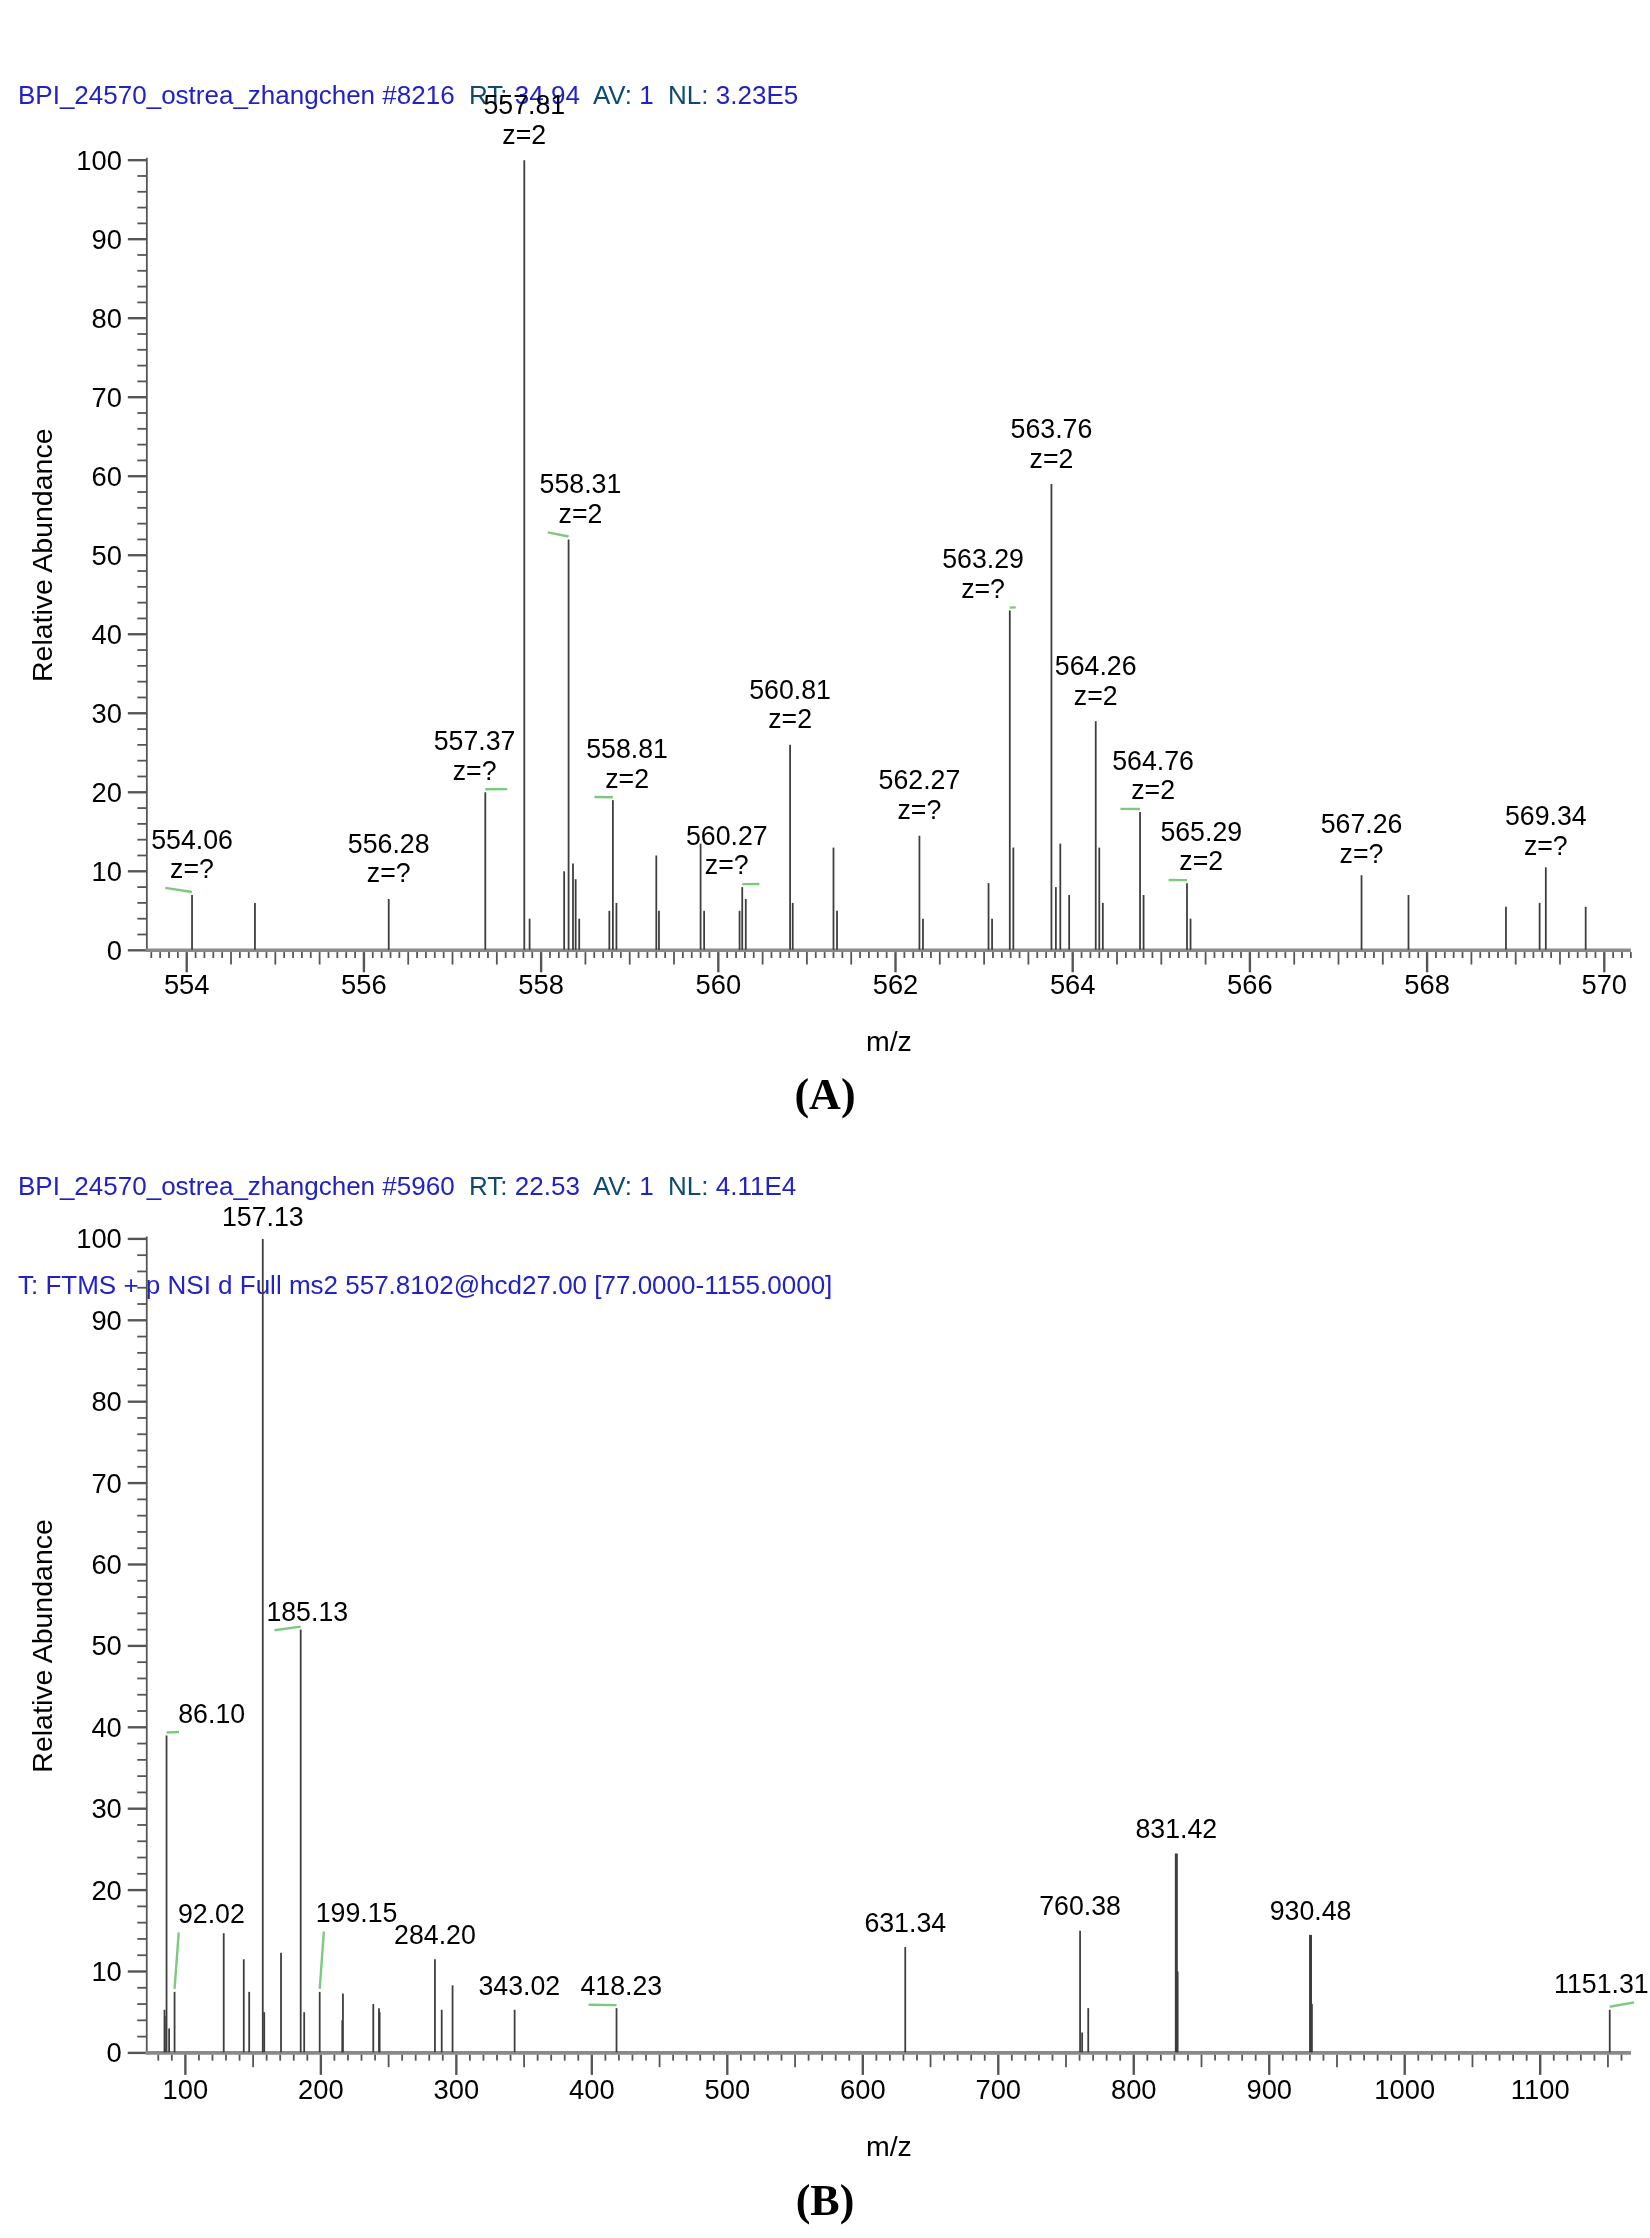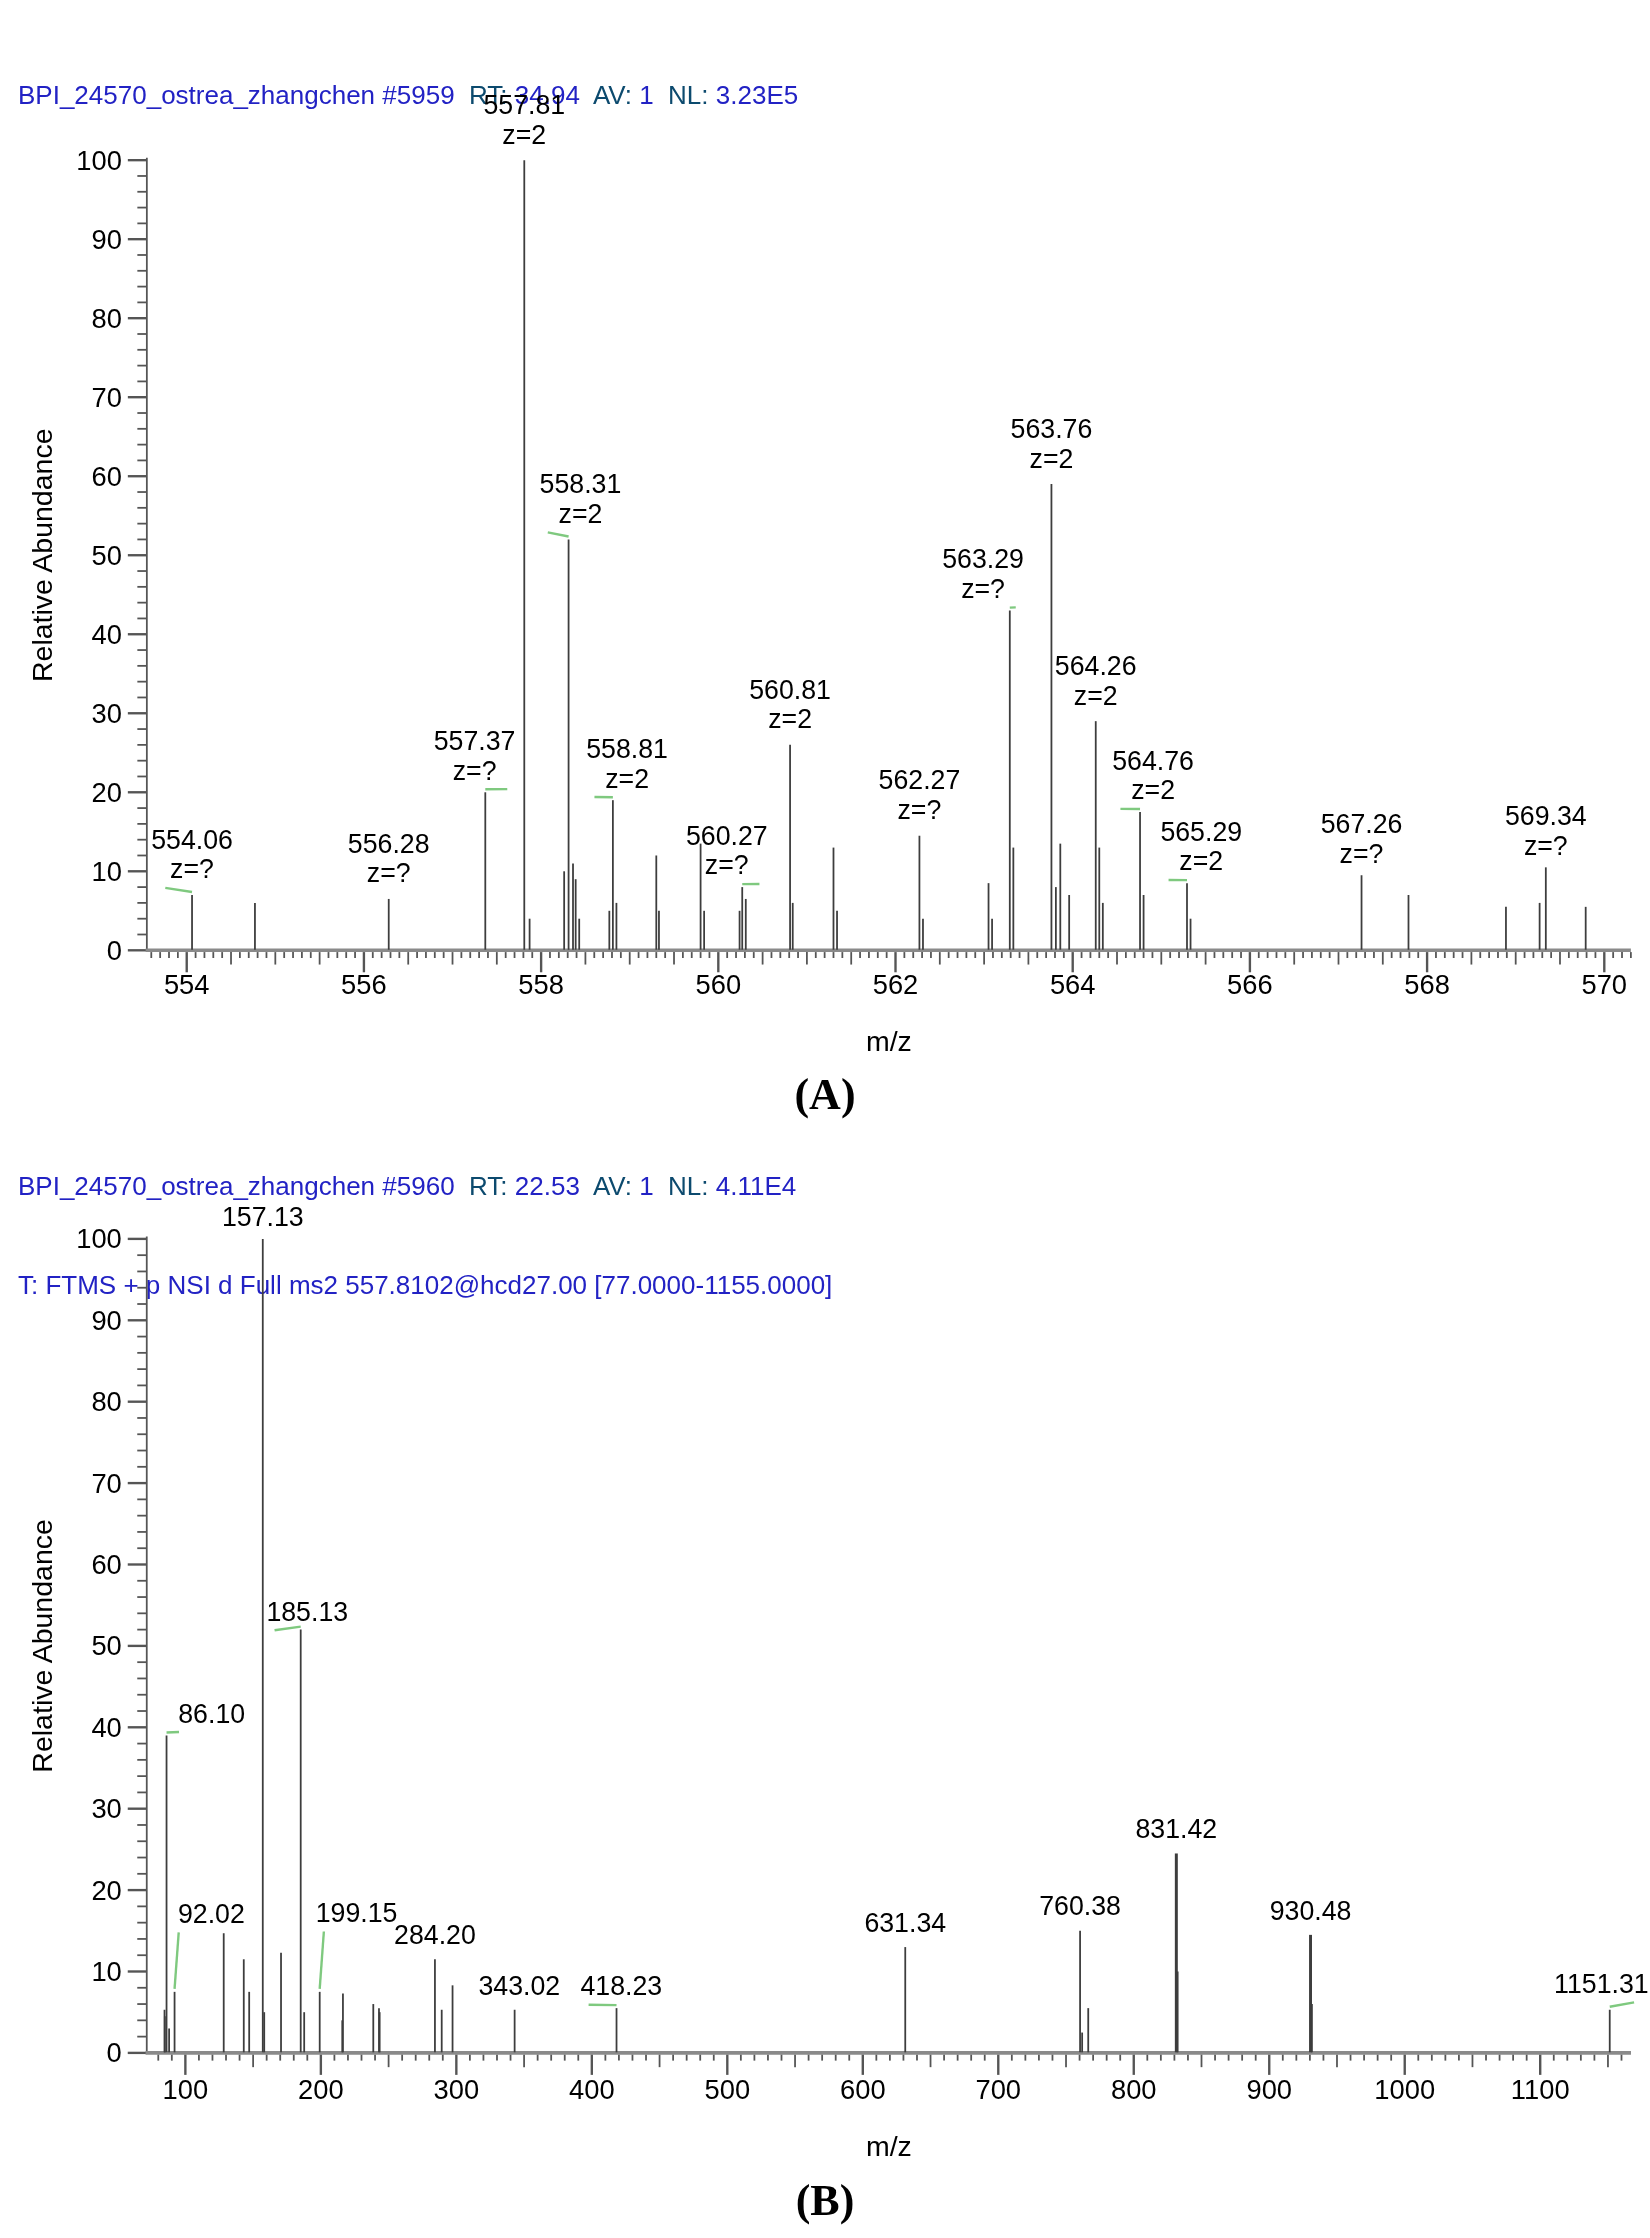--- a/index.html
+++ b/index.html
@@ -8,21 +8,21 @@
   .hdr .b{color:#2222c4;}
   .hdr .k{color:#0c4a6e;}
   .cap{position:absolute;width:1650px;text-align:center;font-family:"Liberation Serif",serif;font-weight:bold;font-size:44px;color:#000;}
   svg{position:absolute;left:0;}
   .spec-svg text{font-family:"Liberation Sans",sans-serif;}
 </style>
 </head>
 <body>
 
 <div class="hdr" style="top:13px;">
-  <div><span class="b">BPI_24570_ostrea_zhangchen #5959</span><span class="k">  </span><span class="k">RT:</span><span> </span><span class="b">34.94</span><span class="k">  </span><span class="k">AV:</span><span> </span><span class="b">1</span><span class="k">  </span><span class="k">NL:</span><span> </span><span class="b">3.23E5</span></div>
+  <div><span class="b">BPI_24570_ostrea_zhangchen #8216</span><span class="k">  </span><span class="k">RT:</span><span> </span><span class="b">34.94</span><span class="k">  </span><span class="k">AV:</span><span> </span><span class="b">1</span><span class="k">  </span><span class="k">NL:</span><span> </span><span class="b">3.23E5</span></div>
 </div>
 
 <svg id="svgA" class="spec-svg" style="top:77px;" width="1650" height="1004" viewBox="0 130 2777 1690">
     <line x1="247" y1="266" x2="247" y2="1600" stroke="#555555" stroke-width="3"></line>
     <line x1="247" y1="1600" x2="215" y2="1600" stroke="#555555" stroke-width="4"></line>
     <text x="205" y="1616" fill="#000" font-size="46" text-anchor="end">0</text>
     <line x1="247" y1="1573.4" x2="231" y2="1573.4" stroke="#555555" stroke-width="3"></line>
     <line x1="247" y1="1546.8" x2="231" y2="1546.8" stroke="#555555" stroke-width="3"></line>
     <line x1="247" y1="1520.2" x2="231" y2="1520.2" stroke="#555555" stroke-width="3"></line>
     <line x1="247" y1="1493.6" x2="231" y2="1493.6" stroke="#555555" stroke-width="3"></line>

